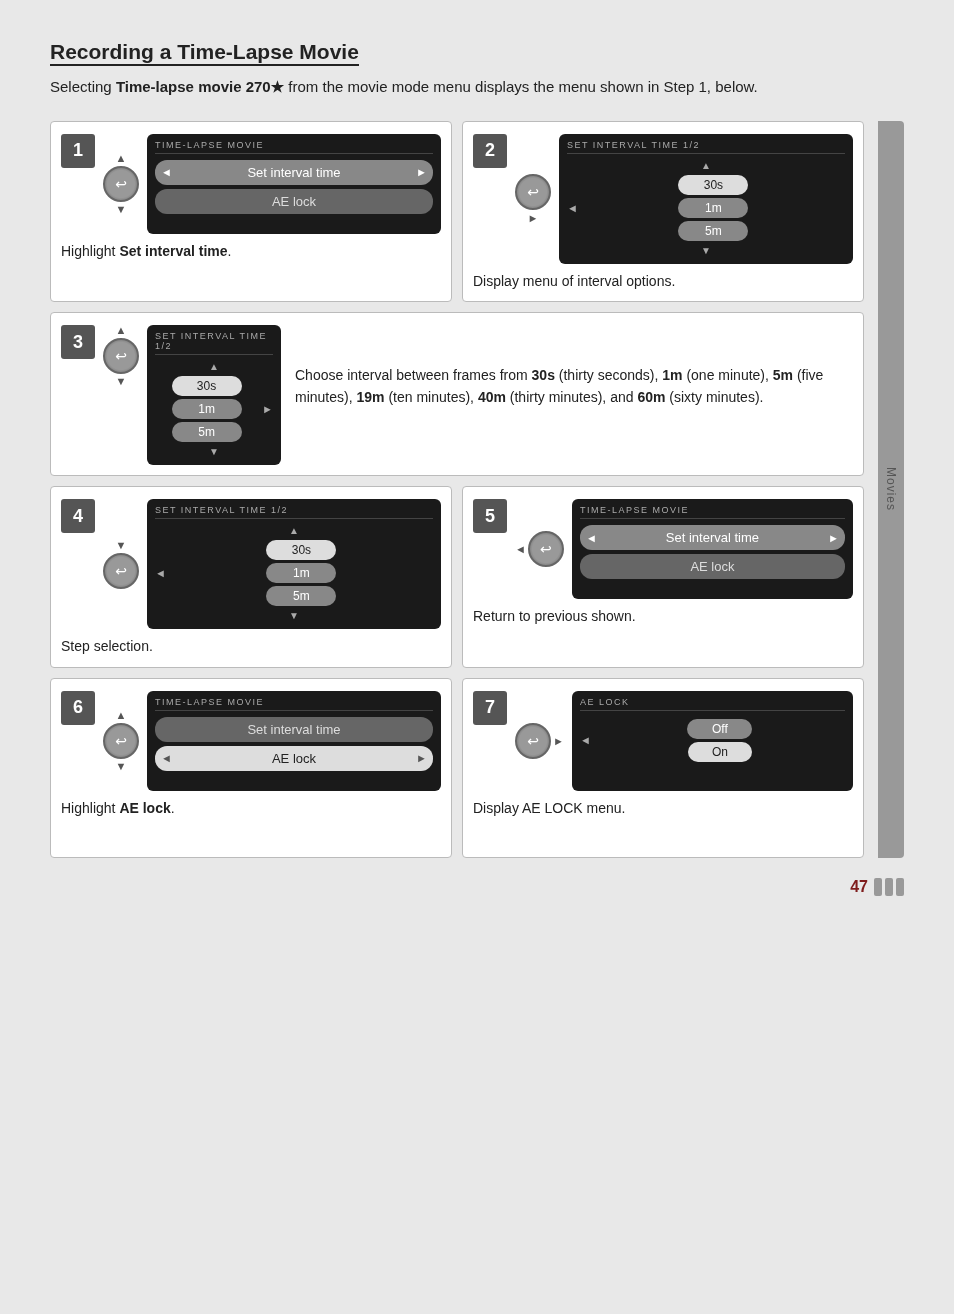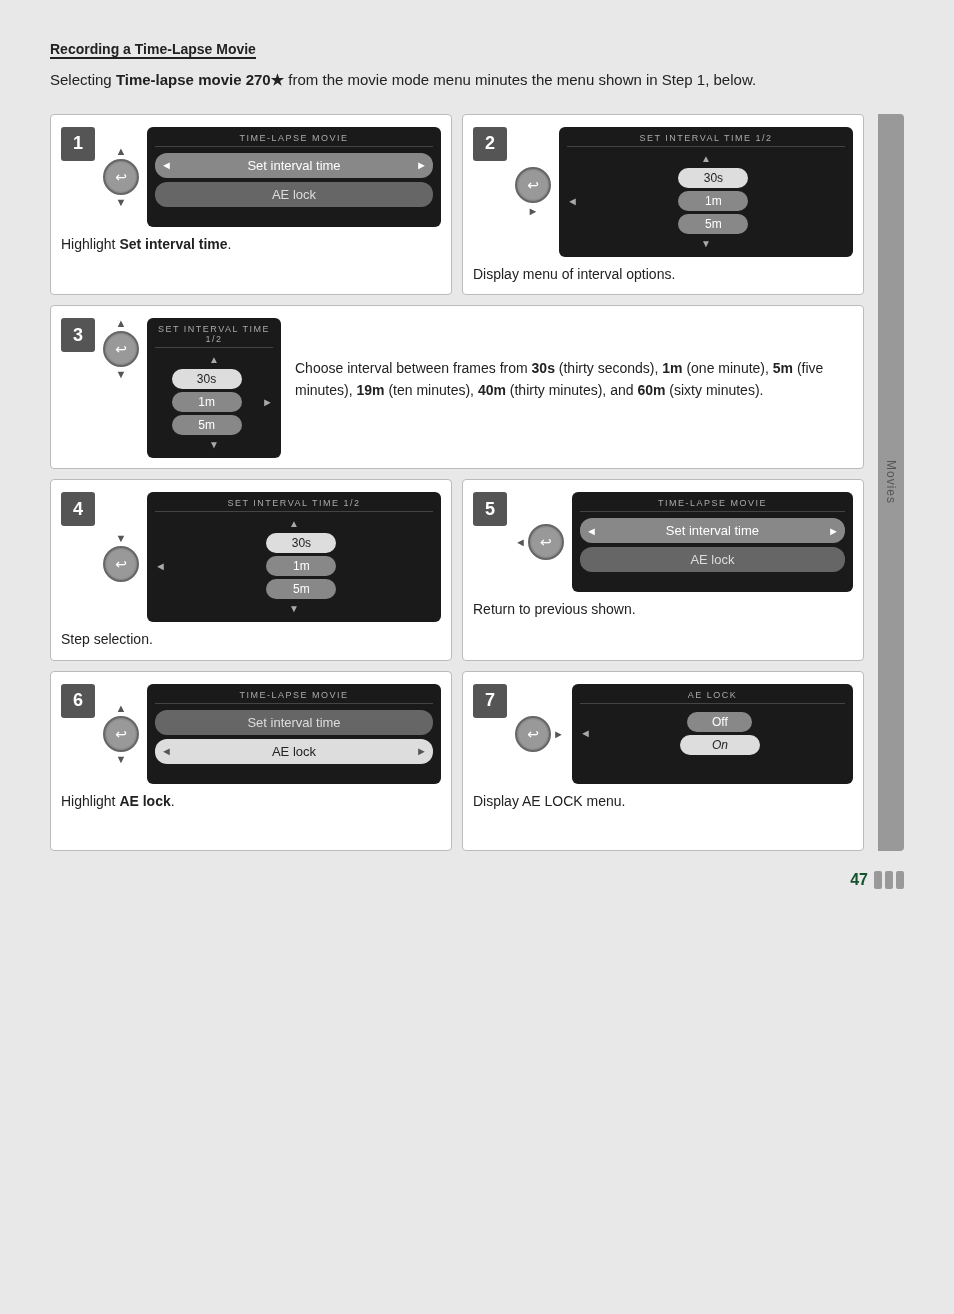--- a/index.html
+++ b/index.html
@@ -5,21 +5,21 @@
     * { box-sizing: border-box; margin: 0; padding: 0; }
     body {
       font-family: Arial, sans-serif;
       background: #e8e8e8;
       width: 954px;
       min-height: 1314px;
       padding: 40px 50px 40px 50px;
       color: #222;
     }
     h1 {
-      font-size: 14px;
+      font-size: 21px;
       font-weight: bold;
       border-bottom: 2px solid #222;
       display: inline-block;
       margin-bottom: 10px;
     }
     .intro {
       font-size: 15px;
       margin-bottom: 22px;
       line-height: 1.5;
     }
@@ -71,21 +71,20 @@
       background: #1a1a1a;
       border-radius: 6px;
       padding: 6px 8px 8px 8px;
       position: relative;
       min-height: 100px;
     }
     .screen-title {
       color: #aaa;
       font-size: 9px;
       letter-spacing: 1.5px;
-      text-align: center;
       margin-bottom: 6px;
       font-weight: normal;
       text-transform: uppercase;
       border-bottom: 1px solid #444;
       padding-bottom: 3px;
     }
     .menu-item {
       background: #888;
       border-radius: 12px;
       color: #fff;
@@ -201,42 +200,42 @@
     .page-number-row {
       display: flex;
       justify-content: flex-end;
       align-items: center;
       margin-top: 20px;
       gap: 6px;
     }
     .page-number {
       font-size: 16px;
       font-weight: bold;
-      color: #14532d;
+      color: #7f1d1d;
     }
     .page-bars {
       display: flex;
       gap: 3px;
       align-items: center;
     }
     .page-bar {
       width: 8px;
       height: 18px;
       background: #999;
       border-radius: 2px;
     }
   </style>
 </head>
 <body>
 
 
 
 <h1>Recording a Time-Lapse Movie</h1>
 <p class="intro">
-  <span>Selecting </span><b>Time-lapse movie 270★</b><span> from the movie mode menu minutes the menu shown in Step 1, below.</span>
+  <span>Selecting </span><b>Time-lapse movie 270★</b><span> from the movie mode menu displays the menu shown in Step 1, below.</span>
 </p>
 
 <div style="display:flex; gap:10px;">
   <div style="flex:1;">
     <div class="grid">
 
       <div class="cell">
         <div class="cell-inner">
           <div class="step-badge">1</div>
           <div class="nav-control">
@@ -402,21 +401,21 @@
             <div class="nav-circle">↩</div>
             <span style="font-size:11px; color:#555;">►</span>
           </div>
           <div class="screen-area">
             <div class="camera-screen">
               <div class="screen-title">AE LOCK</div>
               <div class="interval-arrow-row" style="margin-top:4px;">
                 <span style="color:#aaa; font-size:11px;">◄</span>
                 <div class="interval-options" style="flex:1;">
                   <div class="interval-item" style="width:65px;">Off</div>
-                  <div class="interval-item highlight" style="width:80px;font-style:italic;">On</div>
+                  <div class="interval-item highlight" style="width:64px;">On</div>
                 </div>
               </div>
             </div>
           </div>
         </div>
         <div class="caption">Display AE LOCK menu.</div>
       </div>
 
     </div>
   </div>

